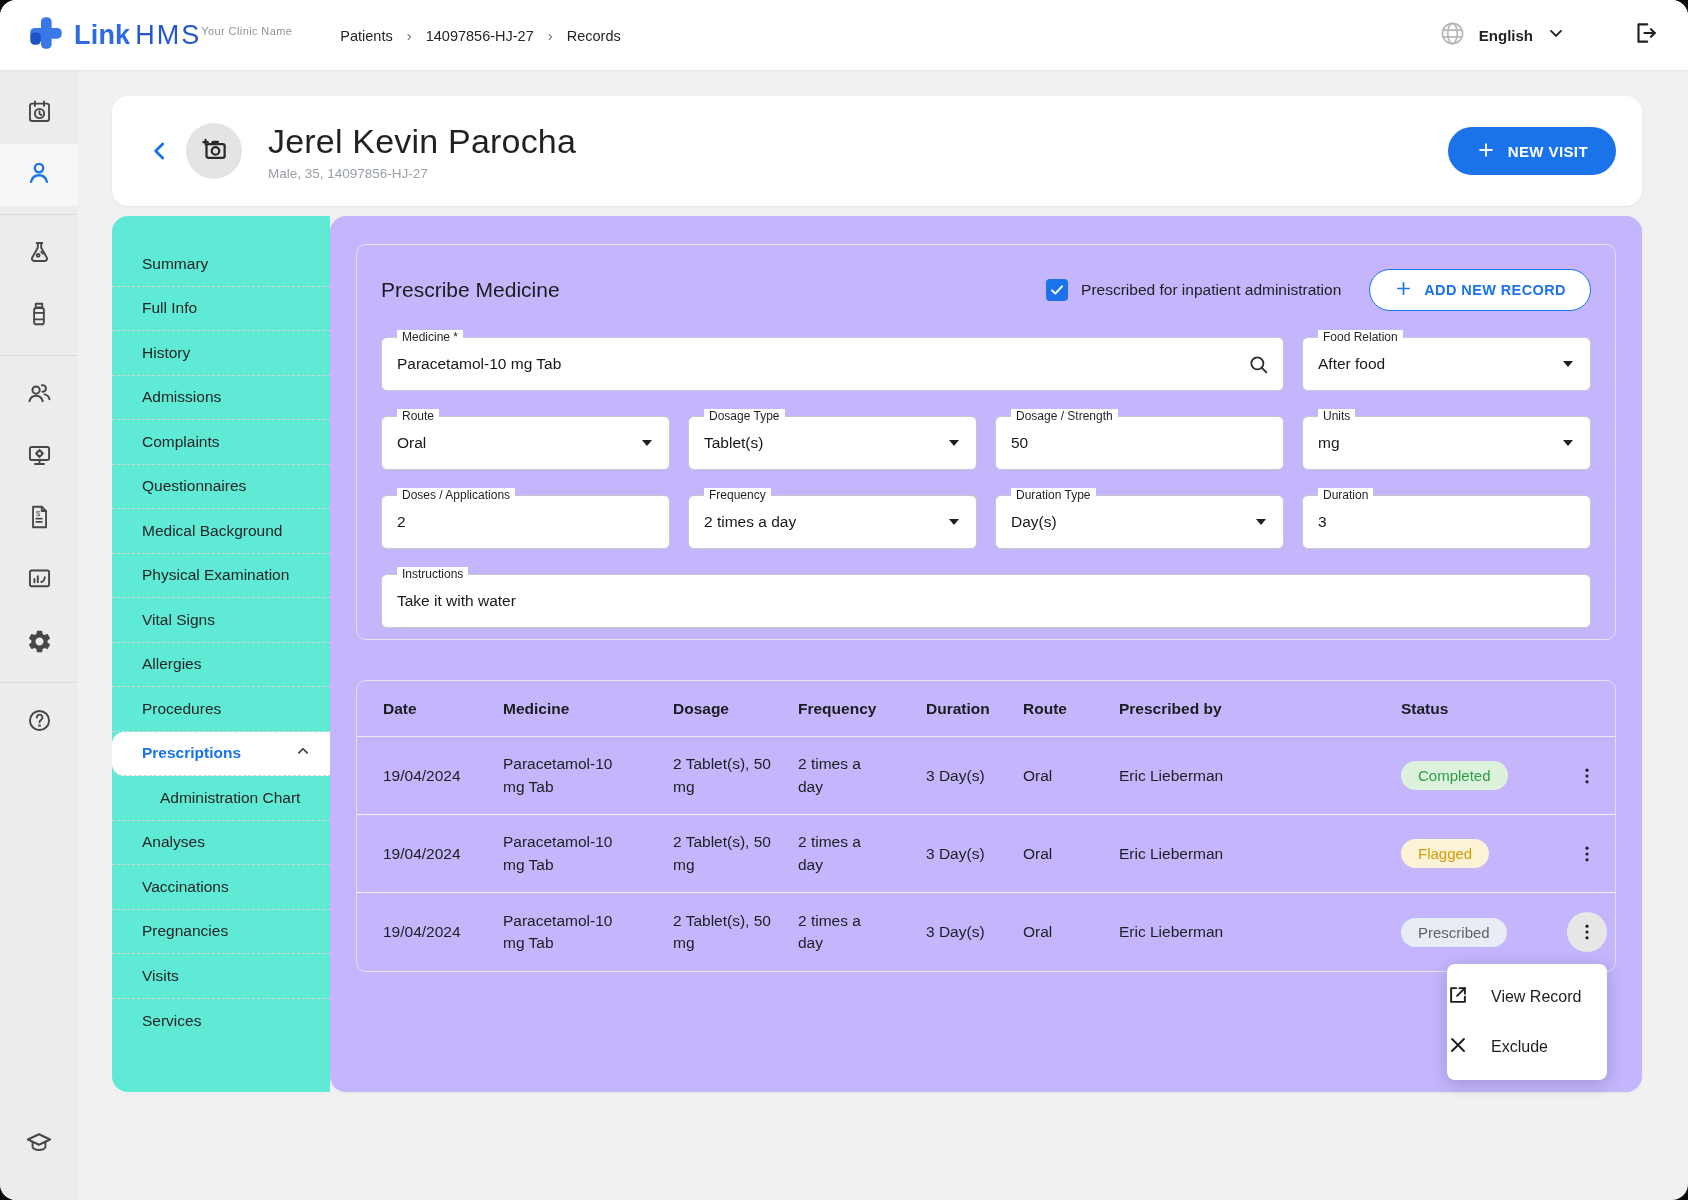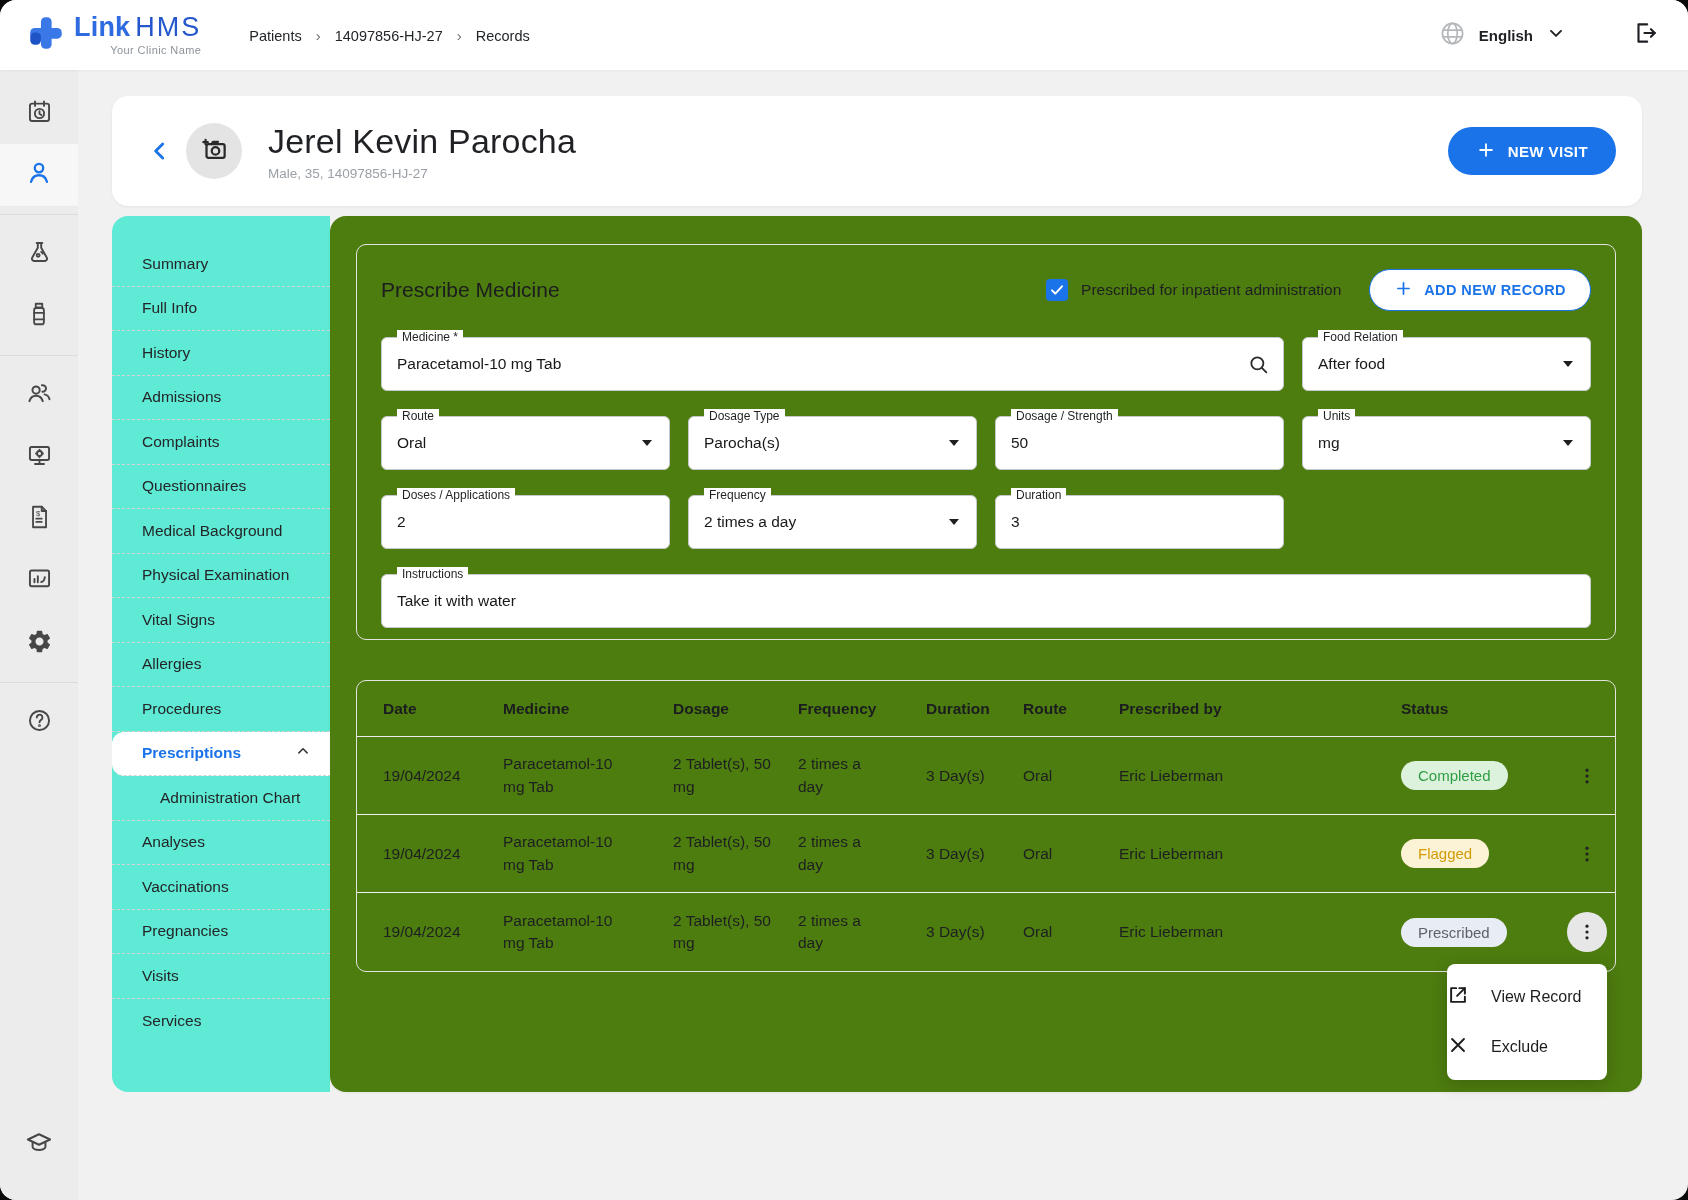--- a/index.html
+++ b/index.html
@@ -2,21 +2,21 @@
 <html><head>
 <meta charset="utf-8">
 <style>
   * { margin:0; padding:0; box-sizing:border-box; }
   html,body { width:1688px; height:1200px; background:#0a0a0a; font-family:"Liberation Sans","DejaVu Sans",sans-serif; }
   .app { position:relative; width:1688px; height:1200px; background:#f1f1f1; border-radius:16px; overflow:hidden; }
 
   
   .topbar { position:absolute; top:0; left:0; width:100%; height:70px; background:#fff; display:flex; align-items:center; padding:0 30px 0 28px; z-index:6; box-shadow:0 1px 2px rgba(0,0,0,.05); }
   .logo { display:flex; align-items:center; gap:10px; }
-  .logo-text { display:flex; flex-direction:column; line-height:1;text-align:right; }
+  .logo-text { display:flex; flex-direction:row; line-height:1;text-align:right; }
   .logo-line { display:flex; align-items:baseline; gap:5px; }
   .brand { font-size:27px; font-weight:bold; color:#2f6be0; letter-spacing:.2px; }
   .brand-suffix { font-size:27px; font-weight:400; color:#2457cb; letter-spacing:2px; }
   .tagline { font-size:11px; color:#8d939a; margin-top:4px; letter-spacing:.4px; }
   .breadcrumbs { display:flex; align-items:flex-end; gap:14px; margin-left:48px; font-size:14.5px; color:#232629; }
   .crumb { cursor:pointer; }
   .crumb-sep { color:#6b7075; font-size:15px; }
   .topbar-right { margin-left:auto; display:flex; align-items:center; }
   .lang { display:flex; align-items:center; gap:13px; cursor:pointer; }
   .lang-label { font-size:15px; font-weight:bold; color:#1f2124; }
@@ -40,21 +40,21 @@
   .new-visit-btn { margin-left:auto; height:48px; padding:0 28px; border-radius:24px; background:#1a73e8; color:#fff; font-size:15px; font-weight:bold; letter-spacing:.4px; display:flex; align-items:center; gap:12px; cursor:pointer; border:none; }
 
   
   .menu-panel { position:absolute; left:112px; top:216px; width:218px; height:876px; background:#5eead4; border-radius:16px 0 0 16px; padding-top:26px; z-index:3; }
   .nav-item { height:44.5px; display:flex; align-items:center; padding-left:30px; font-size:15.5px; color:#242528; border-bottom:1px dashed #d4d4d4; cursor:pointer; }
   .nav-item:last-child { border-bottom:none; }
   .nav-item.active { background:#fff; border-radius:12px 0 0 12px; color:#1a73e8; font-weight:bold; border-bottom:1px dashed #d4d4d4; display:flex; justify-content:space-between; padding-right:18px; }
   .nav-item.sub { padding-left:48px; }
 
   
-  .main-card { position:absolute; left:330px; top:216px; width:1312px; height:876px; background:#4d7c0f; border-radius:16px; box-shadow:0 1px 3px rgba(0,0,0,.05); z-index:4; }
+  .main-card { position:absolute; left:330px; top:216px; width:1312px; height:876px; background:#c4b5fd; border-radius:16px; box-shadow:0 1px 3px rgba(0,0,0,.05); z-index:4; }
 
   
   .form-card { position:absolute; left:26px; top:28px; width:1260px; height:396px; border:1px solid #e2e2e2; border-radius:10px; padding:24px 24px 0 24px; }
   .form-head { display:flex; align-items:center; }
   .form-title { font-size:21px; font-weight:500; color:#1b1d1f; }
   .chk-group { margin-left:auto; display:flex; align-items:center; gap:13px; margin-right:28px; cursor:pointer; }
   .checkbox { width:22px; height:22px; border-radius:4px; background:#1a73e8; display:flex; align-items:center; justify-content:center; }
   .chk-label { font-size:15.5px; color:#1d1f21; }
   .add-record-btn { height:42px; padding:0 24px; border-radius:21px; border:1.5px solid #1a73e8; background:#fff; color:#1a73e8; font-size:14.5px; font-weight:bold; letter-spacing:.4px; display:flex; align-items:center; gap:11px; cursor:pointer; }
 
@@ -384,40 +384,45 @@
           <span class="caret"></span>
         </div>
 
         <div class="field">
           <label>Route</label>
           <span class="val">Oral</span>
           <span class="caret"></span>
         </div>
         <div class="field">
           <label>Dosage Type</label>
-          <span class="val">Parocha(s)</span>
+          <span class="val">Tablet(s)</span>
           <span class="caret"></span>
         </div>
         <div class="field">
           <label>Dosage / Strength</label>
           <input value="50" style="">
         </div>
         <div class="field">
           <label>Units</label>
           <span class="val">mg</span>
           <span class="caret"></span>
         </div>
 
         <div class="field">
           <label>Doses / Applications</label>
           <input value="2" style="">
         </div>
         <div class="field">
           <label>Frequency</label>
           <span class="val">2 times a day</span>
+          <span class="caret"></span>
+        </div>
+        <div class="field">
+          <label>Duration Type</label>
+          <span class="val">Day(s)</span>
           <span class="caret"></span>
         </div>
         <div class="field">
           <label>Duration</label>
           <input value="3" style="">
         </div>
 
         <div class="field span4">
           <label>Instructions</label>
           <input value="Take it with water" style="">

